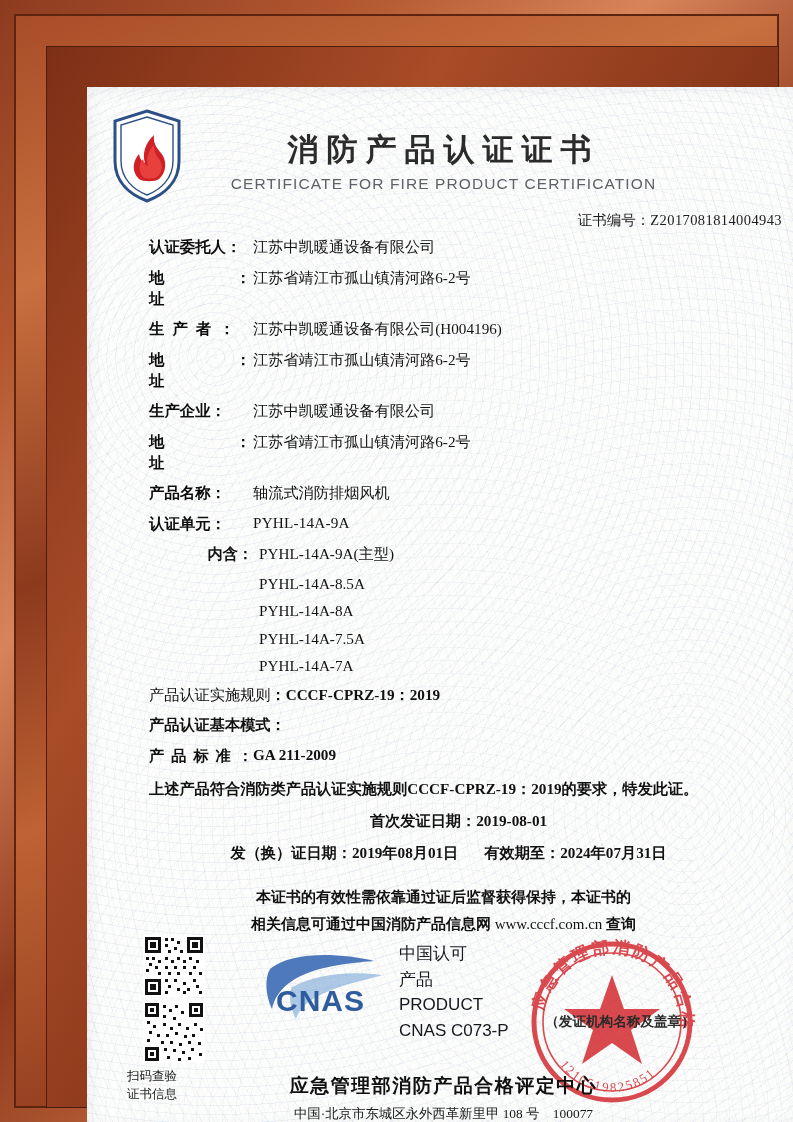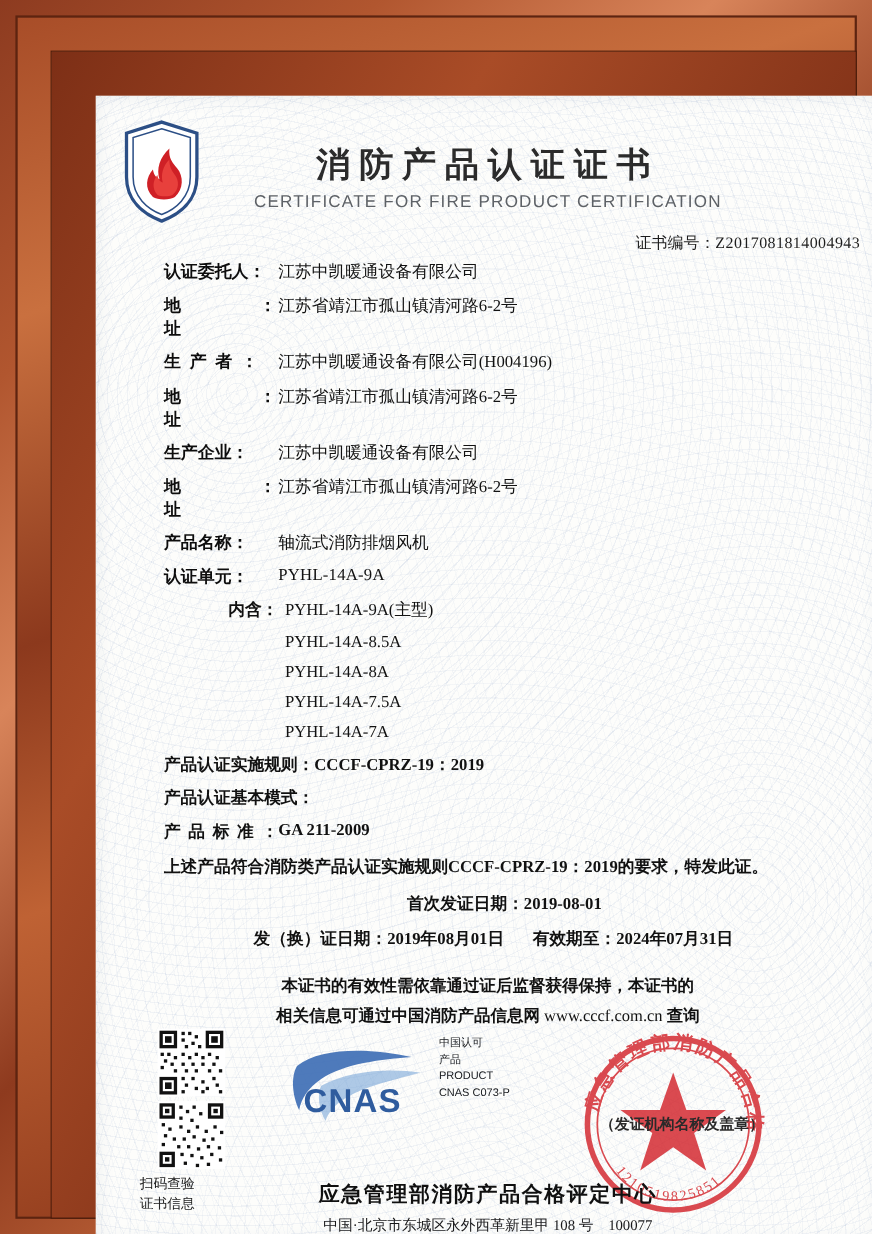--- a/index.html
+++ b/index.html
@@ -110,21 +110,21 @@
   
   .bottom{position:absolute;left:0;top:838px;width:713px;height:204px;}
   .qr{position:absolute;left:56px;top:10px;width:62px;height:62px;}
   .qr2{position:absolute;left:56px;top:76px;width:62px;height:62px;}
   .qr-caption{
     position:absolute;left:40px;top:142px;width:96px;text-align:left;
     font-size:12.5px;line-height:1.45;color:#1a1a1a;
   }
   .cnas{position:absolute;left:175px;top:22px;width:130px;height:74px;}
   .cnas-txt{
-    position:absolute;left:312px;top:16px;font-size:10px;line-height:1.5;color:#15181c;
+    position:absolute;left:312px;top:16px;font-size:17px;line-height:1.5;color:#15181c;
     font-family:"Liberation Sans", sans-serif;
   }
   .seal{position:absolute;left:430px;top:2px;width:190px;height:190px;}
   .seal-label{
     position:absolute;left:448px;top:88px;width:170px;text-align:center;
     font-size:13.6px;font-weight:bold;color:#2a2a2a;
   }
   .org{
     position:absolute;left:0;right:0;top:148px;text-align:center;
     font-size:19px;font-weight:bold;letter-spacing:1.5px;color:#101010;
@@ -234,21 +234,21 @@
               <span>内含</span>：
             </div>
             <div class="sub-val mono">PYHL-14A-9A(主型)</div>
           </div>
           <div class="indent-val mono">PYHL-14A-8.5A</div>
           <div class="indent-val mono">PYHL-14A-8A</div>
           <div class="indent-val mono">PYHL-14A-7.5A</div>
           <div class="indent-val mono">PYHL-14A-7A</div>
 
           <div class="row" style="padding-left:62px;">
-            <div style="font-weight:bold;text-align:center;">产品认证实施规则</div>
+            <div style="font-weight:normal;text-align:center;">产品认证实施规则</div>
             <div style="font-weight:bold;">：</div>
             <div style="font-weight:bold;">CCCF-CPRZ-19：2019</div>
           </div>
           <div class="row" style="padding-left:62px;">
             <div style="font-weight:bold;">产品认证基本模式</div>
             <div style="font-weight:bold;">：</div>
           </div>
           <div class="row" style="padding-left:62px;">
             <div style="font-weight:bold;letter-spacing:7px;">产品标准</div>
             <div style="font-weight:bold;">：</div>

